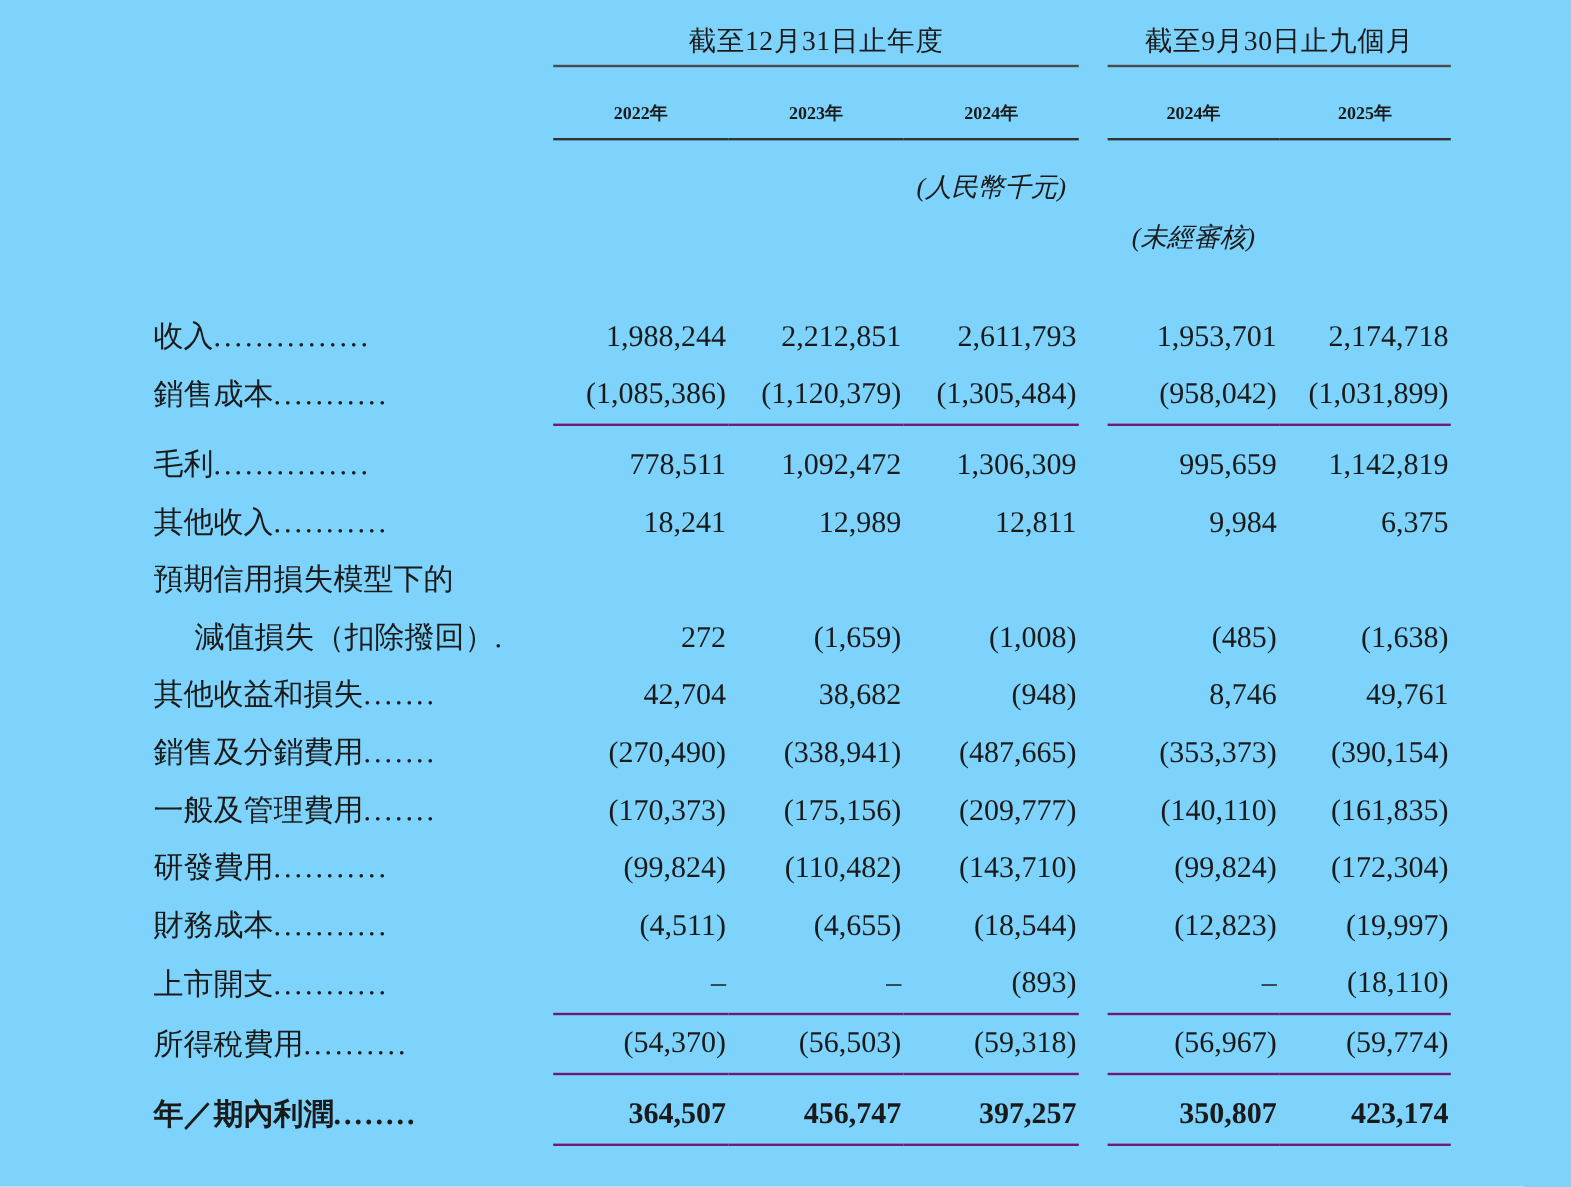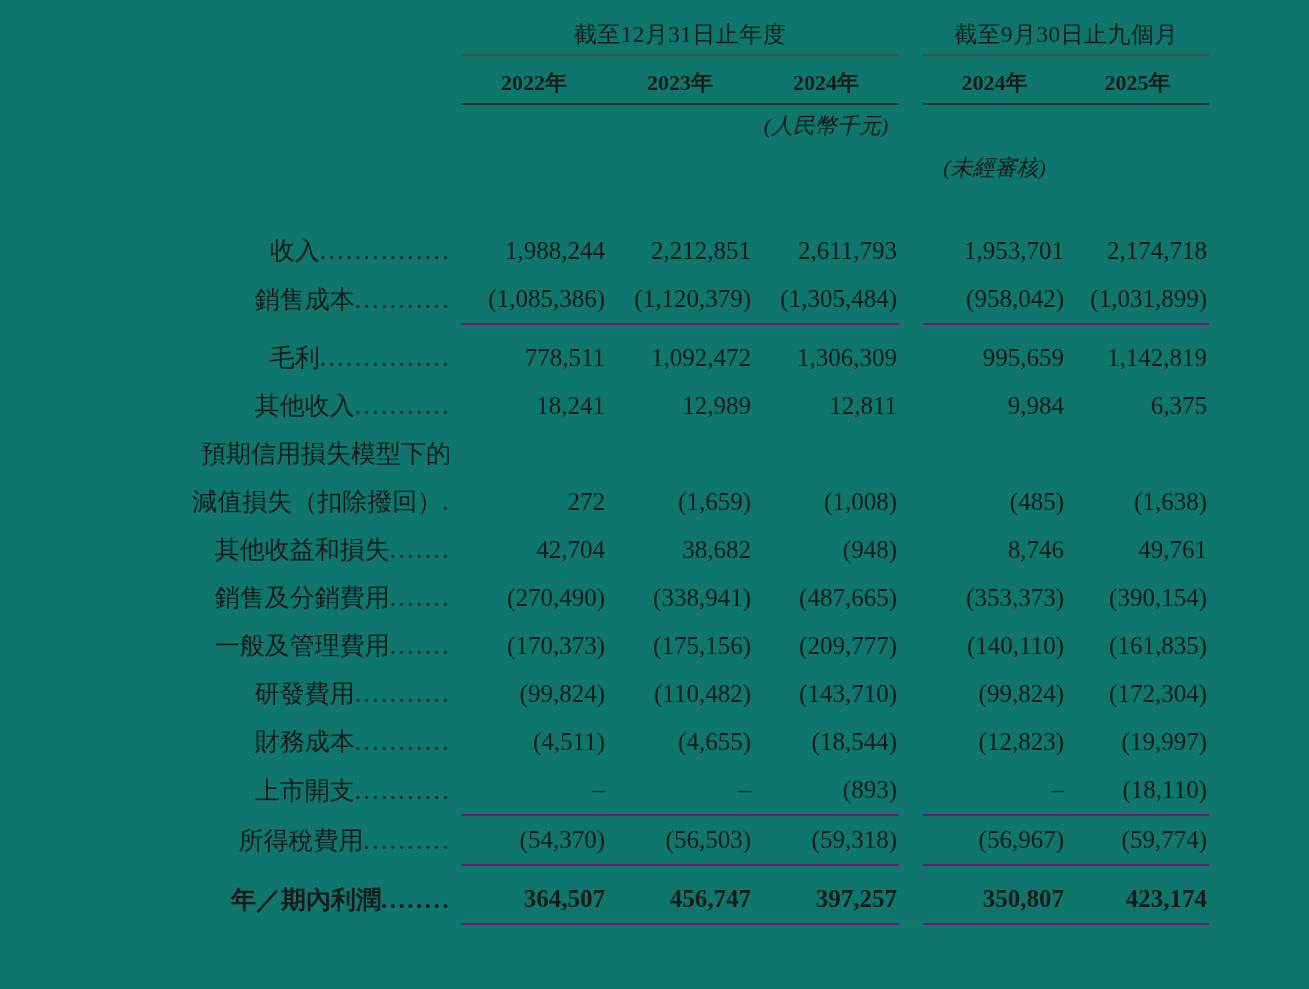--- a/index.html
+++ b/index.html
@@ -12,21 +12,21 @@
     height: 989px;
     font-family: "Liberation Serif", "DejaVu Serif", serif;
     color: #1a1a1a;
     overflow: hidden;
   }
 
   .sheet {
     position: relative;
     width: 1309px;
     height: 989px;
-    background: #0f766e;
+    background: #7dd3fc;
   }
 
   table.fin {
     position: absolute;
     left: 128px;
     top: 18px;
     width: 1062px;
     border-collapse: collapse;
     table-layout: fixed;
   }
@@ -62,53 +62,53 @@
     height: 2px;
     background: #4a4a4a;
     font-size: 0;
     line-height: 0;
   }
   .rule-gap { height: 2px; font-size: 0; line-height: 0; }
 
   
   .yr {
     text-align: center;
-    font-size: 22px;
+    font-size: 15px;
     font-weight: bold;
     line-height: 38px;
-    padding-top: 8px;
+    padding-top: 20px;
     white-space: nowrap;
   }
   .yr-rule-cell { height: 3px; padding: 0; }
   .yr-rule {
     height: 2px;
     background: #333333;
     font-size: 0;
     line-height: 0;
   }
 
   
   .note {
     font-style: italic;
     font-size: 22px;
     text-align: center;
     white-space: nowrap;
     line-height: 38px;
   }
-  .note-rmb   { padding-top: 2px; }
+  .note-rmb   { padding-top: 20px; }
   .note-unaud { padding-top: 4px; }
 
   .spacer-row td { height: 40px; }
 
   
   .lbl {
     font-size: 25px;
     line-height: 48px;
     white-space: nowrap;
-    text-align: right;
+    text-align: left;
     padding-right: 10px;
   }
   .lbl .dots {
     letter-spacing: 2.5px;
     font-size: 25px;
   }
   .lbl.indent { padding-left: 34px; }
   .lbl.bold { font-weight: bold; }
 
   .num {

